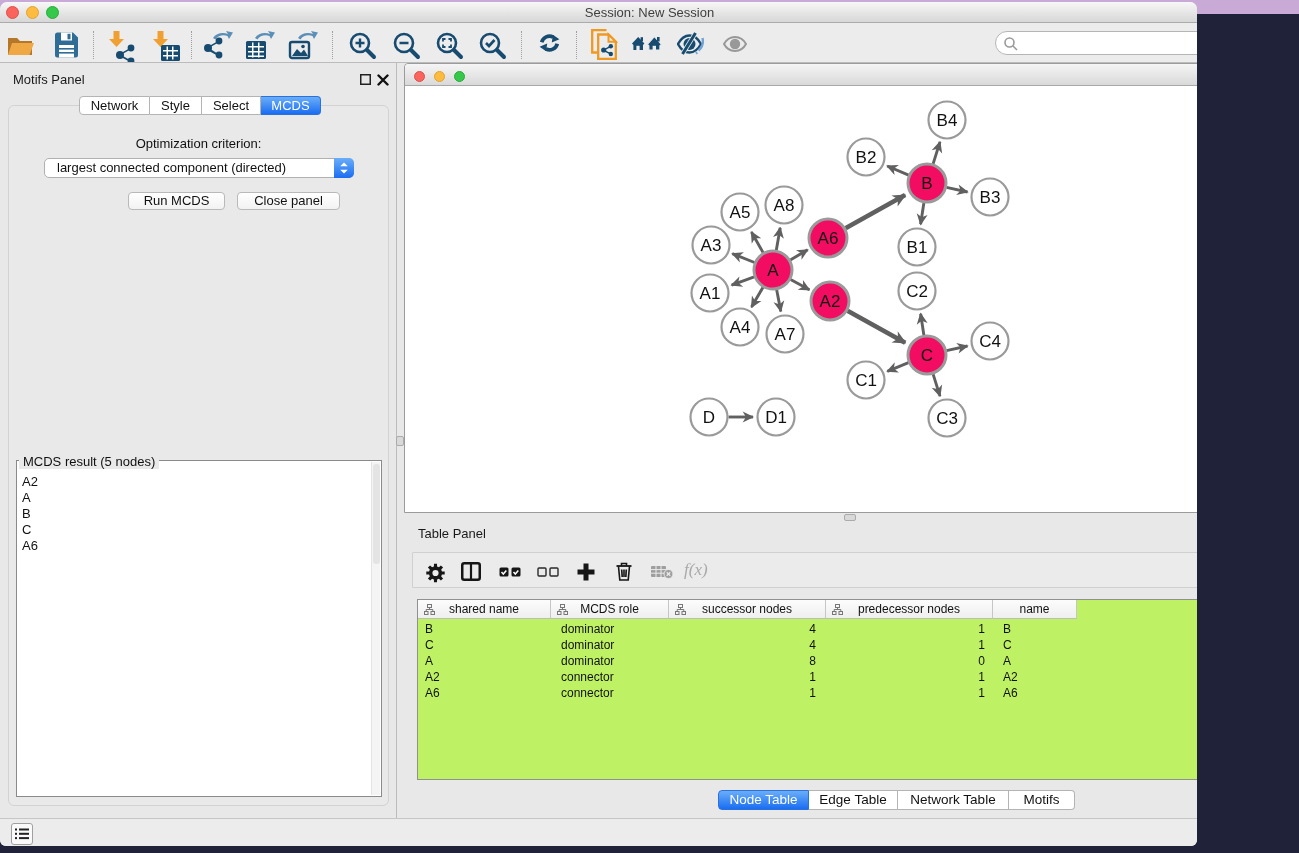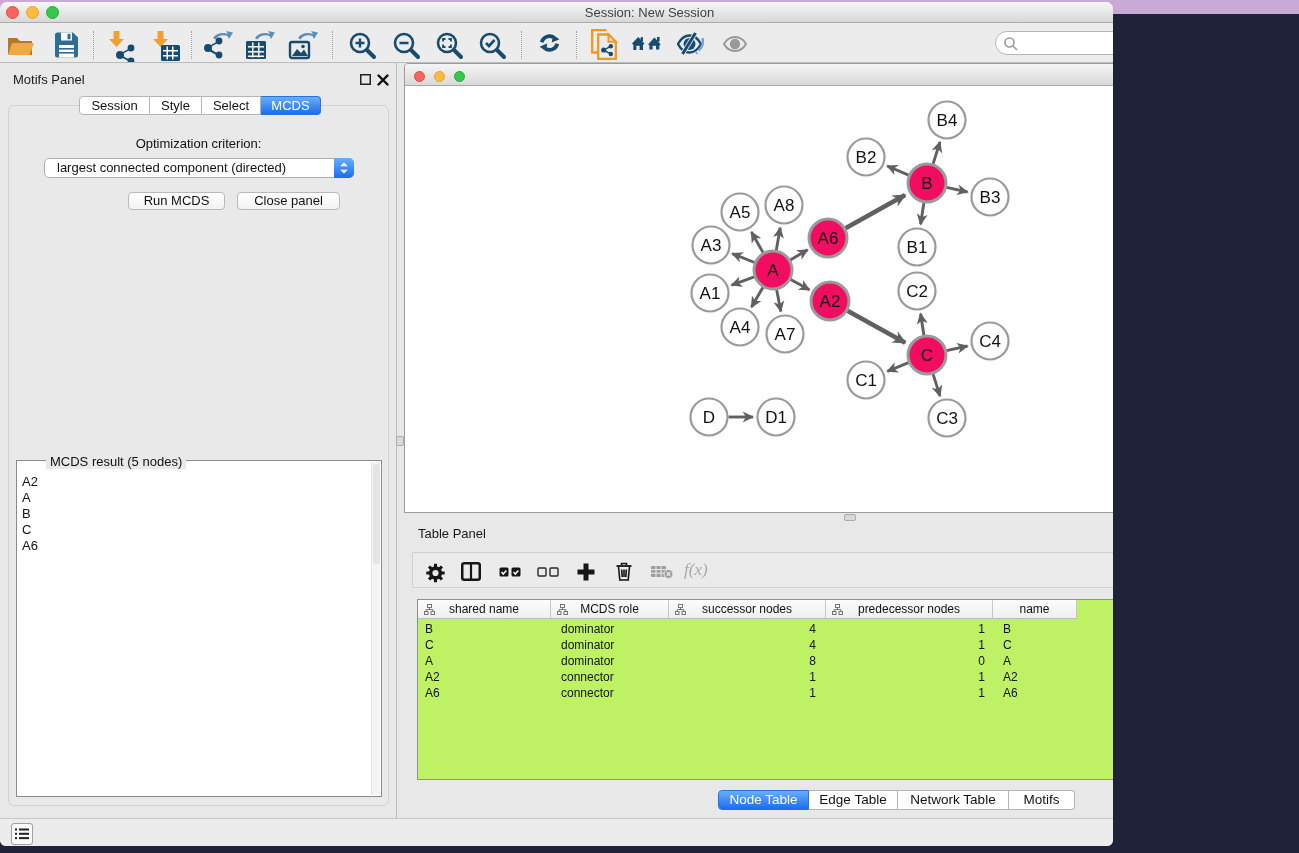--- a/index.html
+++ b/index.html
@@ -1,19 +1,19 @@
 <!DOCTYPE html>
 <html><head>
 <meta charset="utf-8">
 <style>
 * { margin:0; padding:0; box-sizing:border-box; }
 html,body { width:1299px; height:853px; overflow:hidden; }
 body { font-family:"Liberation Sans", sans-serif; background:#20223a; position:relative; }
 #desktop-top { position:absolute; left:0; top:0; width:1299px; height:14px; background:#c9aad6; }
-#appwin { position:absolute; left:0; top:2px; width:1113px; height:844px; background:#e8e8e8; border-radius:7px 7px 6px 6px; overflow:hidden; }
+#appwin { position:absolute; left:0; top:2px; width:1197px; height:844px; background:#e8e8e8; border-radius:7px 7px 6px 6px; overflow:hidden; }
 #titlebar { position:absolute; left:0; top:0; width:1299px; height:21px; background:linear-gradient(#f7f7f7,#d7d7d7); border-bottom:1px solid #ababab; border-radius:7px 7px 0 0; }
 .tl { position:absolute; top:4px; width:13px; height:13px; border-radius:50%; }
 #titlebar .t1 { left:6px; background:#f9645c; border:1px solid #e0504a; }
 #titlebar .t2 { left:26px; background:#fdbc40; border:1px solid #e0a32f; }
 #titlebar .t3 { left:46px; background:#35c84a; border:1px solid #2aab3c; }
 #title-text { position:absolute; top:3px; left:0; width:100%; text-align:center; font-size:13px; color:#404040; }
 #toolbar { position:absolute; left:0; top:21px; width:1299px; height:40px; background:#ececec; border-bottom:1px solid #bcbcbc; }
 .tdiv { position:absolute; top:8px; height:28px; width:0; border-left:1px dotted #9f9f9f; }
 .ticon { position:absolute; }
 #searchbox { position:absolute; left:995px; top:8px; width:295px; height:24px; background:#fff; border:1px solid #b5b5b5; border-radius:12px; }
@@ -23,21 +23,21 @@
 #cp-inner { position:absolute; left:8px; top:42px; width:381px; height:701px; border:1px solid #d2d2d2; border-radius:6px; background:#e9e9e9; }
 .seg { position:absolute; top:33px; height:19px; display:flex; font-size:13px; }
 .seg > div { background:#fff; border:1px solid #b4b4b4; border-left:none; color:#111; text-align:center; line-height:17px; }
 .seg > div.first { border-left:1px solid #b4b4b4; border-radius:4px 0 0 4px; }
 .seg > div.last { border-radius:0 4px 4px 0; }
 .seg > div.sel { background:linear-gradient(#6aaef9,#1a6df2); border-color:#2a71e0; color:#fff; }
 #optlabel { position:absolute; left:0; top:73px; width:397px; text-align:center; font-size:13px; color:#111; }
 #combo { position:absolute; left:44px; top:95px; width:310px; height:20px; background:#fff; border:1px solid #b0b0b0; border-radius:5px; font-size:13px; color:#111; line-height:18px; padding-left:12px; }
 #combo-step { position:absolute; right:-1px; top:-1px; width:20px; height:20px; border-radius:0 5px 5px 0; background:linear-gradient(#6aaef9,#1a6df2); }
 .btn { position:absolute; height:18px; background:linear-gradient(#ffffff,#f2f2f2); border:1px solid #b9b9b9; border-radius:4px; font-size:13px; color:#111; text-align:center; line-height:16px;margin-left:36px; }
-#grouplabel { position:absolute; left:19px; top:391px; background:#e9e9e9; padding:0 4px; font-size:13px; color:#111; z-index:2;margin-left:27px; }
+#grouplabel { position:absolute; left:19px; top:391px; background:#e9e9e9; padding:0 4px; font-size:13px; color:#111; z-index:2; }
 #groupbox { position:absolute; left:16px; top:397px; width:366px; height:337px; border:1px solid #8a8a8a; background:#fff; }
 #mcdslist { position:absolute; left:5px; top:13px; font-size:13px; color:#111; line-height:16px; }
 #listscroll { position:absolute; right:1px; top:1px; width:9px; height:333px; background:#f4f4f4; border-left:1px solid #e4e4e4; }
 #listthumb { position:absolute; left:1px; top:2px; width:7px; height:100px; background:#e4e4e4; border-radius:3px; }
 #netwin { position:absolute; left:404px; top:61px; width:894px; height:450px; background:#fff; border:1px solid #9b9b9b; border-radius:4px 4px 0 0; }
 #net-titlebar { position:absolute; left:0; top:0; width:892px; height:22px; background:linear-gradient(#f5f5f5,#d9d9d9); border-bottom:1px solid #a8a8a8; border-radius:4px 4px 0 0; }
 .ntl { position:absolute; top:7px; width:11px; height:11px; border-radius:50%; }
 #net-titlebar .t1 { left:9px; background:#f9645c; border:1px solid #e0504a; }
 #net-titlebar .t2 { left:29px; background:#fdbc40; border:1px solid #e0a32f; }
 #net-titlebar .t3 { left:49px; background:#35c84a; border:1px solid #2aab3c; }
@@ -224,21 +224,21 @@
 <div id="cpanel">
 <div id="cpanel-head">Motifs Panel</div>
 <svg class="winbtn" style="left:360px;top:11px" width="11" height="11" viewBox="0 0 11 11">
         <rect x="0.75" y="0.75" width="9.5" height="9.5" fill="none" stroke="#222" stroke-width="1.5"></rect>
       </svg>
 <svg class="winbtn" style="left:377px;top:11px" width="12" height="12" viewBox="0 0 12 12">
         <path d="M1.5,1.5 L10.5,10.5 M10.5,1.5 L1.5,10.5" stroke="#111" stroke-width="2.4" stroke-linecap="round"></path>
       </svg>
 <div id="cp-inner"></div>
 <div class="seg" style="left:79px">
-<div class="first" style="width:71px">Session</div>
+<div class="first" style="width:71px">Network</div>
         <div style="width:52px">Style</div>
         <div style="width:59px">Select</div>
         <div class="sel last" style="width:60px">MCDS</div>
 </div>
 <div id="combo">largest connected component (directed)
 <div id="combo-step"><svg width="20" height="20" viewBox="0 0 20 20">
             <path d="M6.2,8.2 L10,4.6 L13.8,8.2 z M6.2,11.8 L10,15.4 L13.8,11.8 z" fill="#fff"></path>
           </svg></div>
 </div>
 <div id="optlabel">Optimization criterion:</div>

